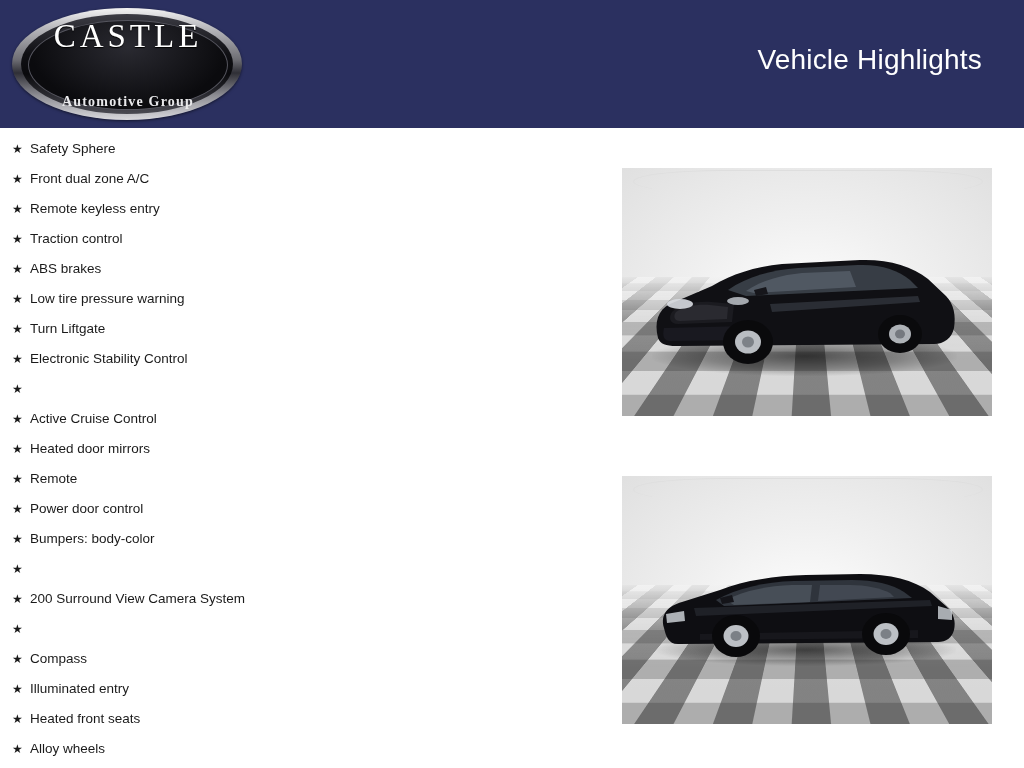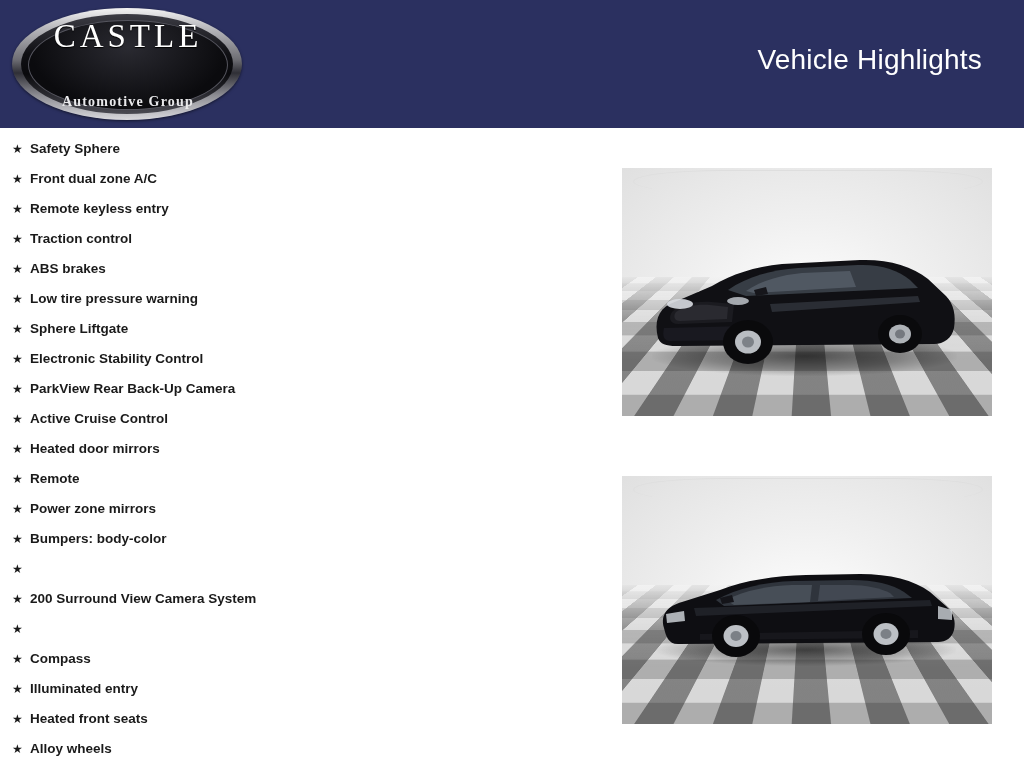--- a/index.html
+++ b/index.html
@@ -124,21 +124,20 @@
     font-size: 12px;
     line-height: 30px;
     flex: none;
     text-align: left;
   }
   .feature-label {
     color: #1a1a1a;
     font-size: 13.5px;
     line-height: 30px;
     white-space: nowrap;
-    font-weight: bold;
   }
 
   
   .photo {
     position: absolute;
     left: 622px;
     width: 370px;
     background: #e9e9e9;
     overflow: hidden;
   }
@@ -250,45 +249,44 @@
     <div class="feature-row">
       <span class="feature-bullet">★</span>
       <span class="feature-label">ABS brakes</span>
     </div>
     <div class="feature-row">
       <span class="feature-bullet">★</span>
       <span class="feature-label">Low tire pressure warning</span>
     </div>
     <div class="feature-row">
       <span class="feature-bullet">★</span>
-      <span class="feature-label">Sphere Liftgate</span>
+      <span class="feature-label">Turn Liftgate</span>
     </div>
     <div class="feature-row">
       <span class="feature-bullet">★</span>
       <span class="feature-label">Electronic Stability Control</span>
     </div>
     <div class="feature-row">
       <span class="feature-bullet">★</span>
-      <span class="feature-label">ParkView Rear Back-Up Camera</span>
     </div>
     <div class="feature-row">
       <span class="feature-bullet">★</span>
       <span class="feature-label">Active Cruise Control</span>
     </div>
     <div class="feature-row">
       <span class="feature-bullet">★</span>
       <span class="feature-label">Heated door mirrors</span>
     </div>
     <div class="feature-row">
       <span class="feature-bullet">★</span>
       <span class="feature-label">Remote</span>
     </div>
     <div class="feature-row">
       <span class="feature-bullet">★</span>
-      <span class="feature-label">Power zone mirrors</span>
+      <span class="feature-label">Power door control</span>
     </div>
     <div class="feature-row">
       <span class="feature-bullet">★</span>
       <span class="feature-label">Bumpers: body-color</span>
     </div>
     <div class="feature-row">
       <span class="feature-bullet">★</span>
     </div>
     <div class="feature-row">
       <span class="feature-bullet">★</span>

